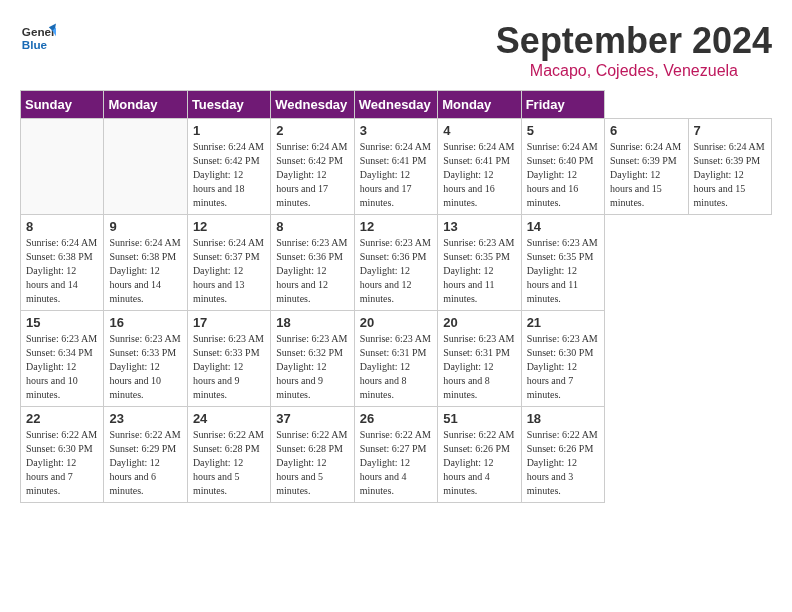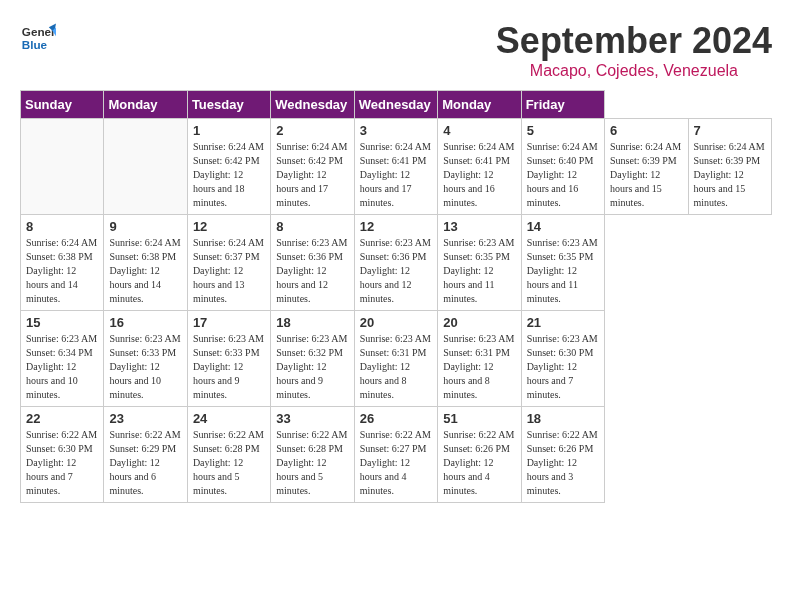--- a/index.html
+++ b/index.html
@@ -302,21 +302,21 @@
       </td>
         <td>
         <span class="day-num">24</span>
         <div class="day-info">
           Sunrise: 6:22 AM<br>
           Sunset: 6:28 PM<br>
           Daylight: 12 hours and 5 minutes.
         </div>
       </td>
         <td>
-        <span class="day-num">33</span>
+        <span class="day-num">37</span>
         <div class="day-info">
           Sunrise: 6:22 AM<br>
           Sunset: 6:28 PM<br>
           Daylight: 12 hours and 5 minutes.
         </div>
       </td>
         <td>
         <span class="day-num">26</span>
         <div class="day-info">
           Sunrise: 6:22 AM<br>

